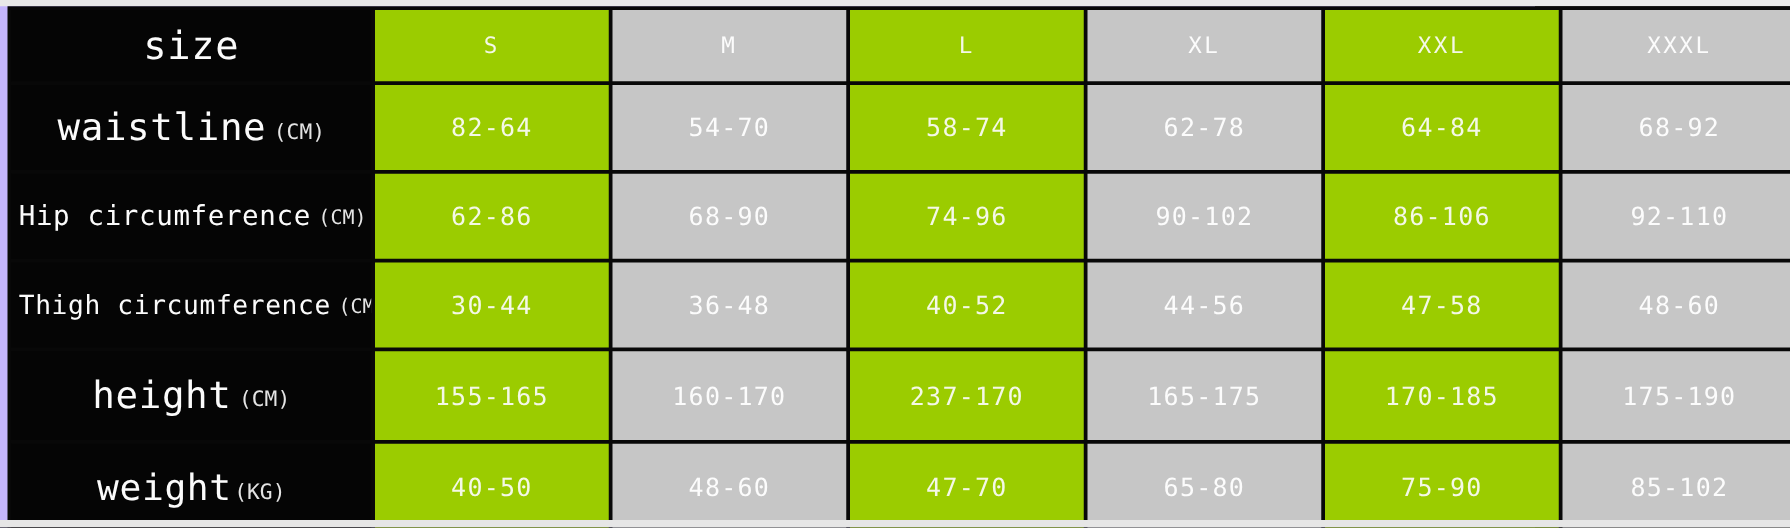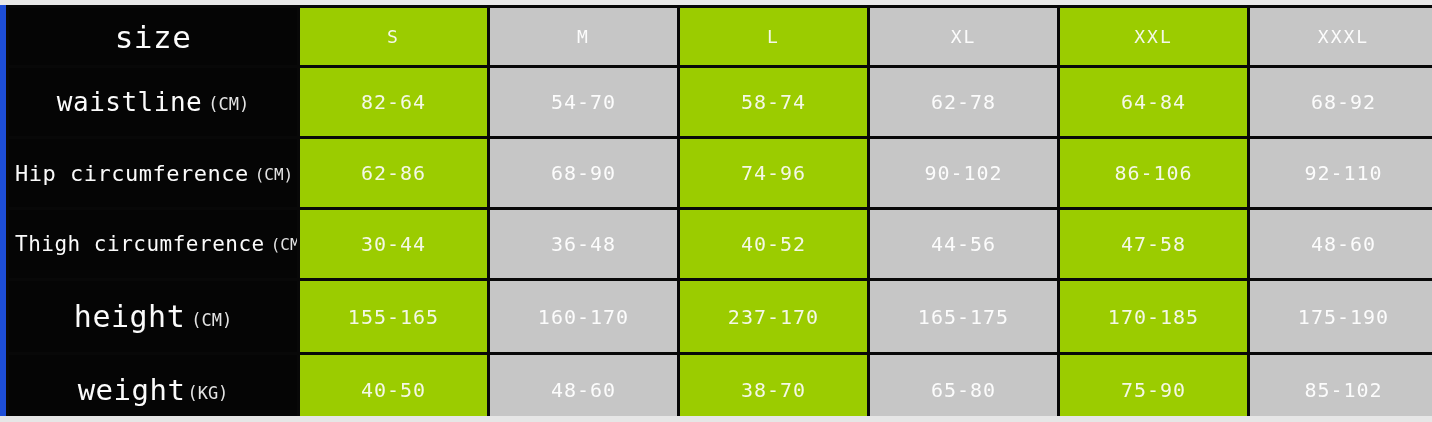--- a/index.html
+++ b/index.html
@@ -8,21 +8,21 @@
     width: 1432px;
     height: 422px;
     overflow: hidden;
     background: #1c1c1c;
   }
 
   #size-chart-root {
     position: relative;
     width: 1228px;
     height: 422px;
-    background: #1d4ed8;
+    background: #c4b5fd;
     font-family: "DejaVu Sans Mono", "Liberation Mono", monospace;
   }
 
   
   .frame-line-top {
     position: absolute;
     top: 0; left: 0;
     width: 1432px; height: 5px;
     background: #e9e9e9;
   }
@@ -71,21 +71,21 @@
     color: #e4e4e4;
     font-size: 17px;
     letter-spacing: 0px;
     margin-left: 6px;
     position: relative;
     top: -1px;
   }
 
   
   .row-head .label-main  { font-size: 31px; }
-  .row-0 .label-main { font-size: 26px; }
+  .row-0 .label-main { font-size: 30px; }
   .row-1 .label-main { font-size: 22px; }
   .row-1 .label-unit { font-size: 16px; }
   .row-2 .label-main { font-size: 21px; }
   .row-2 .label-unit { font-size: 16px; }
   .row-3 .label-main { font-size: 30px; }
   .row-4 .label-main { font-size: 29px; }
   .row-4 .label-unit { margin-left: 2px; }
 
   
   td.size-cell {
@@ -197,21 +197,21 @@
         <td class="size-cell tone-green"><span>170-185</span></td>
         <td class="size-cell tone-gray"><span>175-190</span></td>
       </tr>
 
       <tr class="row-4">
         <td class="label-cell">
           <span class="label-main">weight</span><span class="label-unit">(KG)</span>
         </td>
         <td class="size-cell tone-green"><span>40-50</span></td>
         <td class="size-cell tone-gray"><span>48-60</span></td>
-        <td class="size-cell tone-green"><span>38-70</span></td>
+        <td class="size-cell tone-green"><span>47-70</span></td>
         <td class="size-cell tone-gray"><span>65-80</span></td>
         <td class="size-cell tone-green"><span>75-90</span></td>
         <td class="size-cell tone-gray"><span>85-102</span></td>
       </tr>
 
     </tbody>
   </table>
 
   <div class="frame-line-bottom"></div>
 

